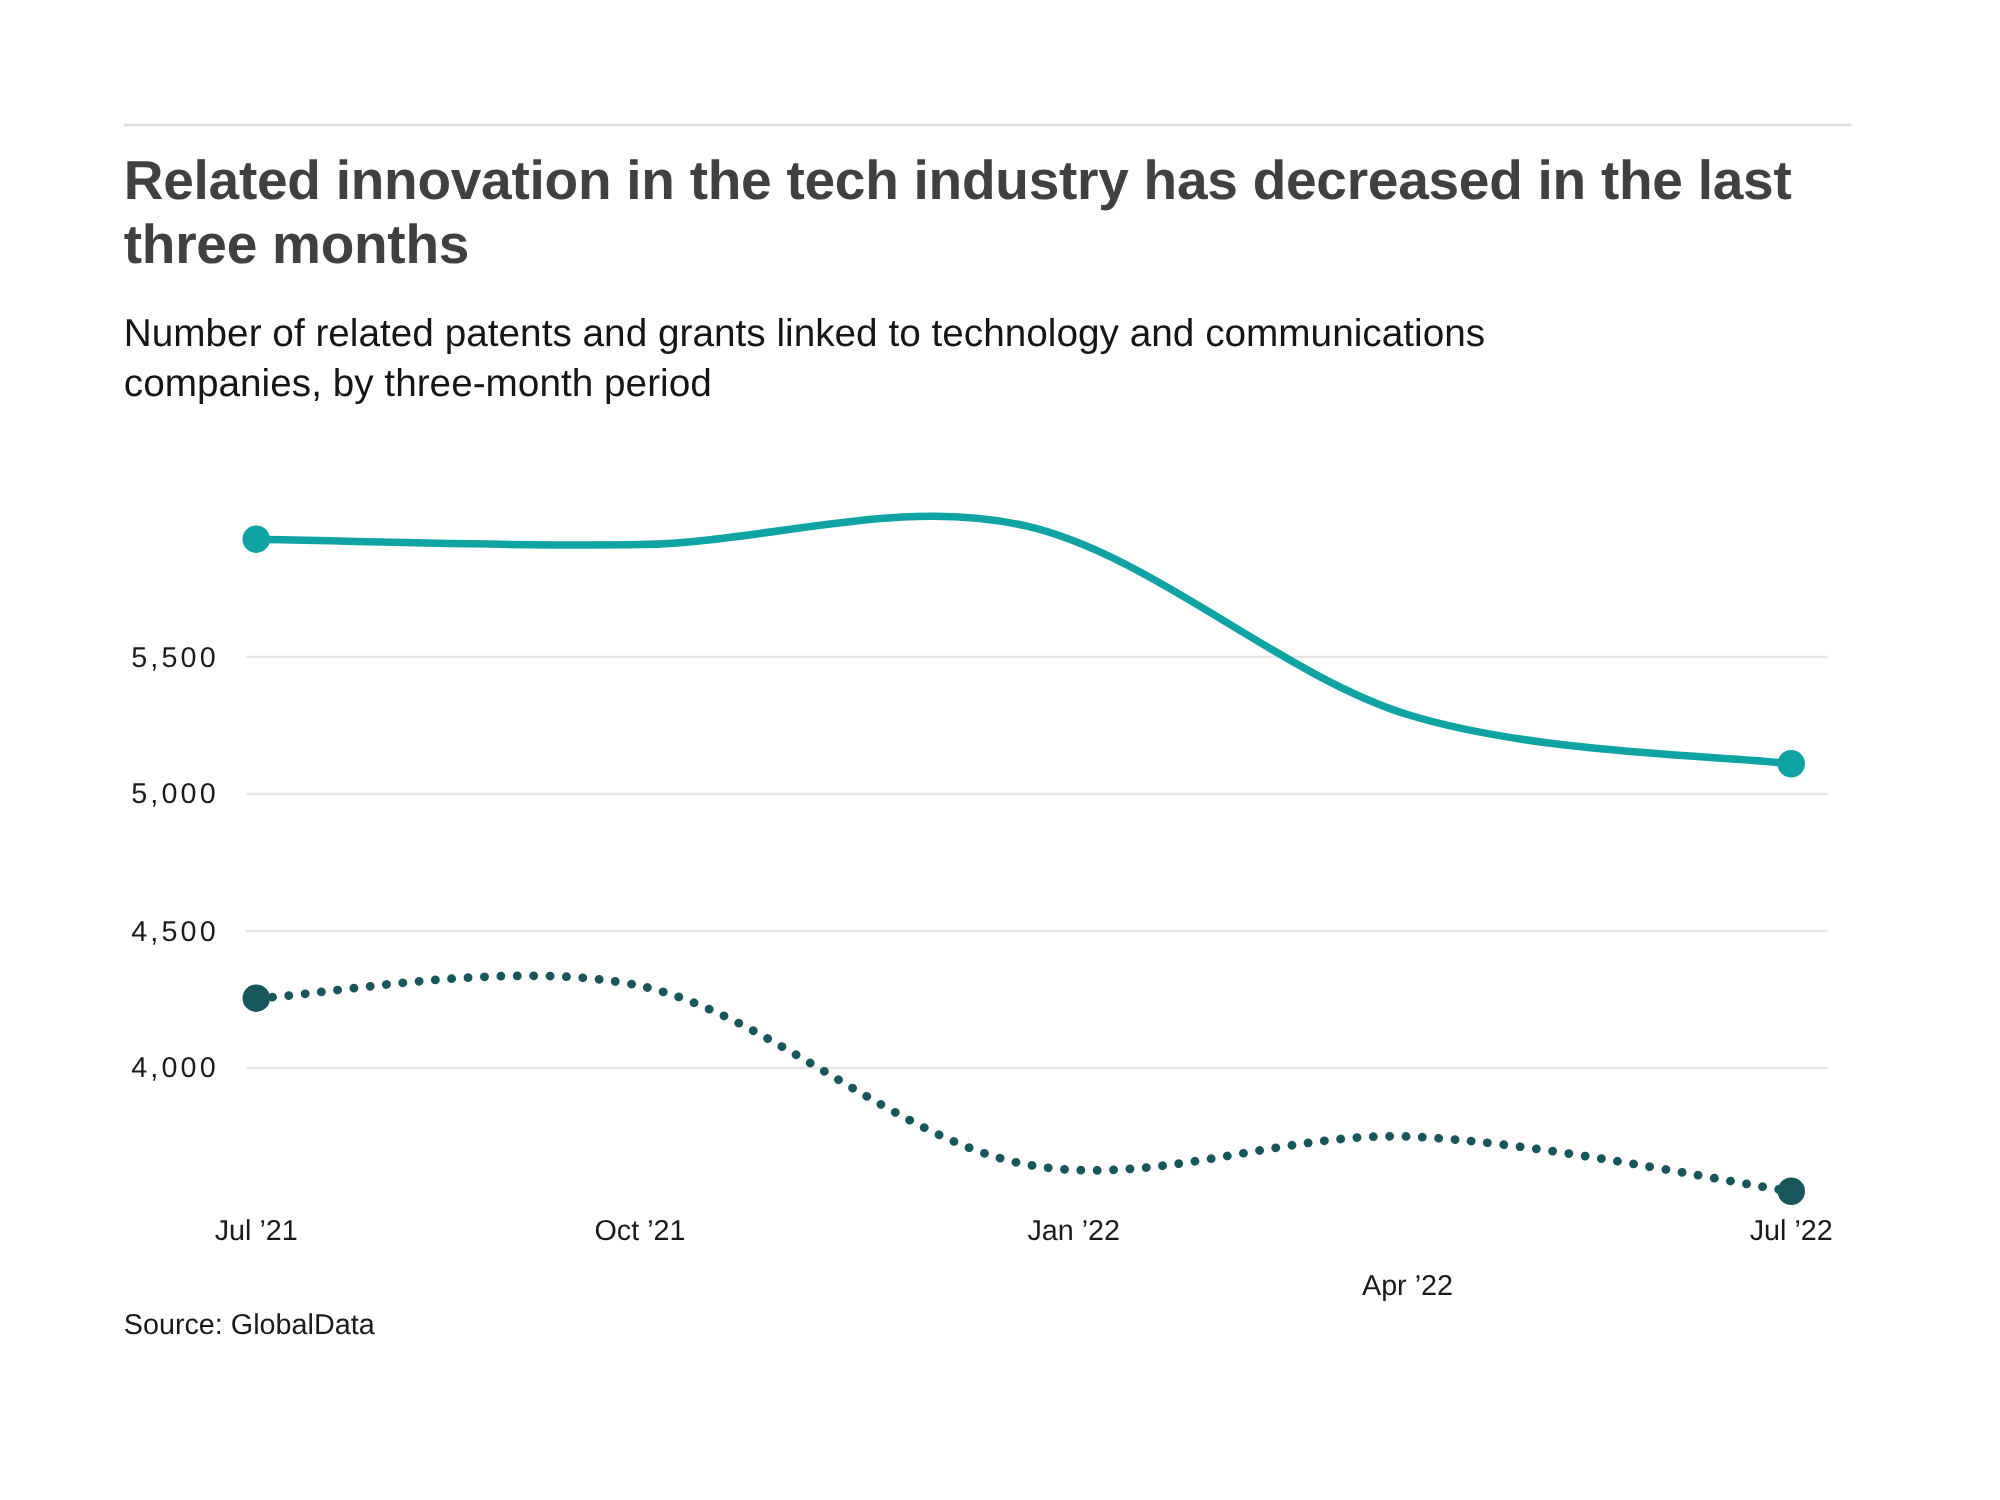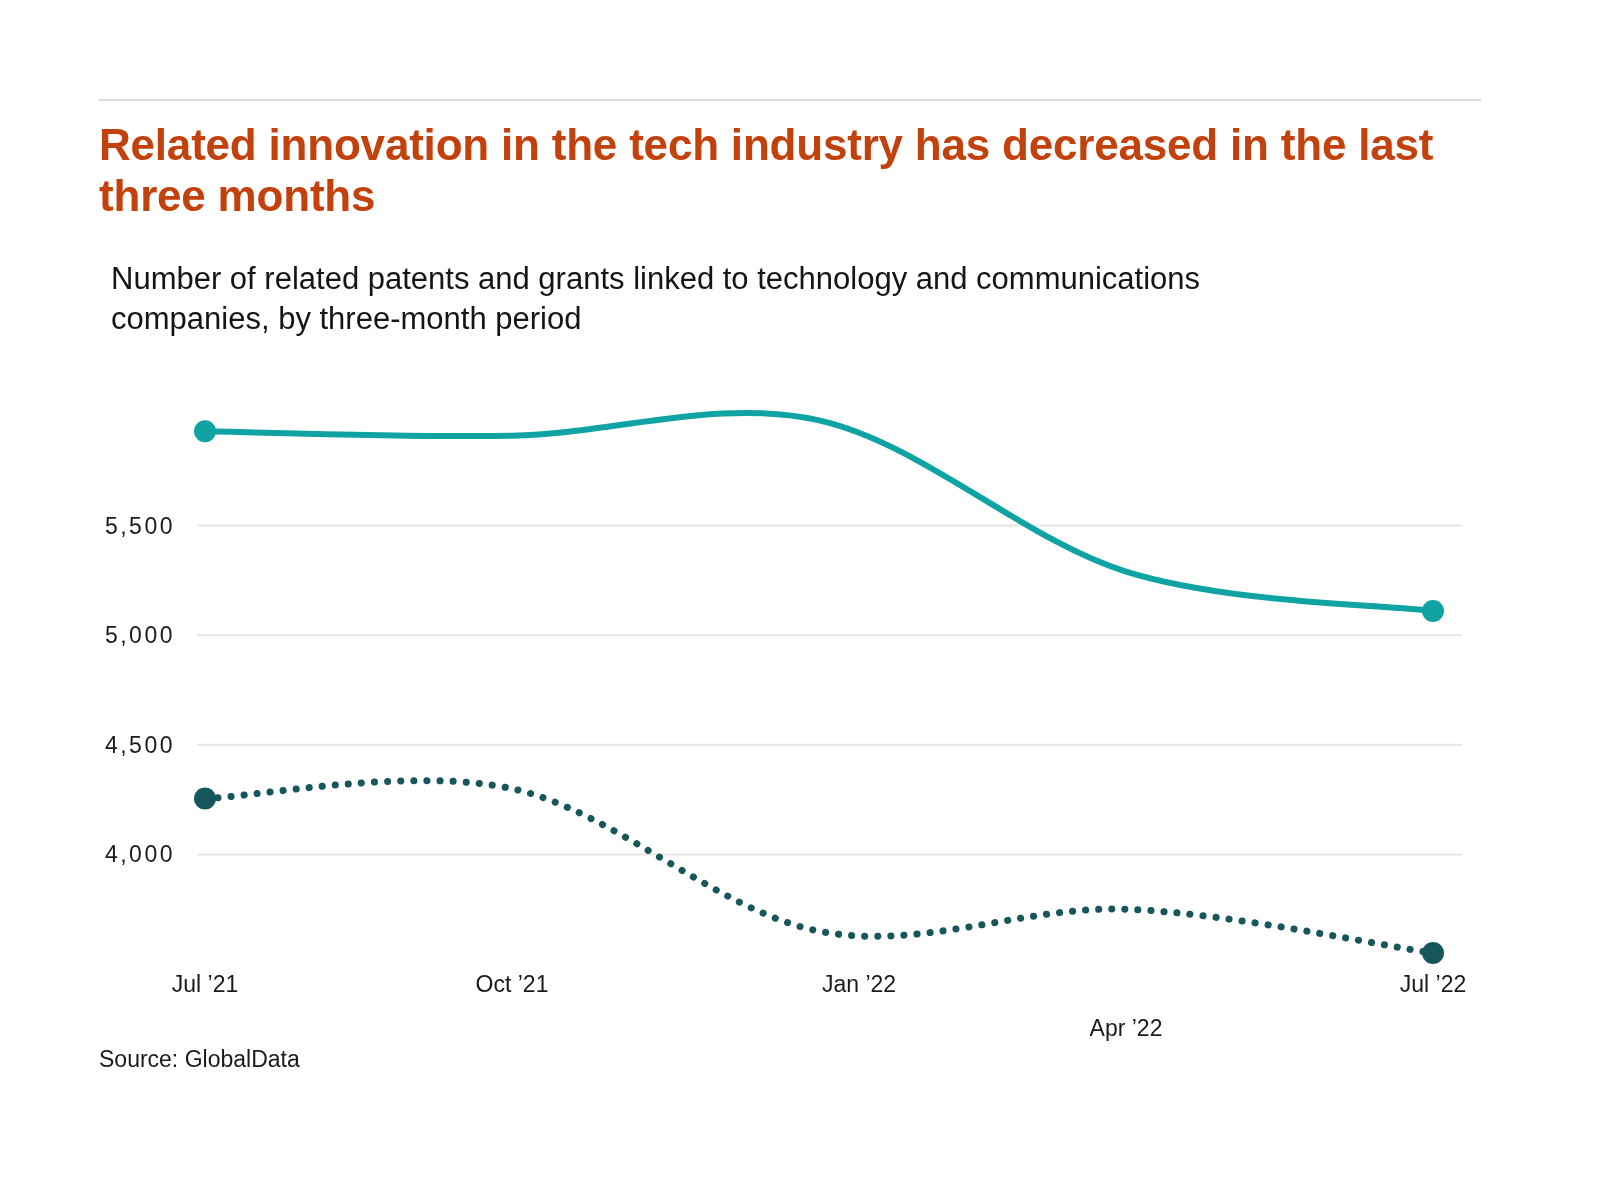--- a/index.html
+++ b/index.html
@@ -31,33 +31,33 @@
   }
   .title {
     position: absolute;
     left: 99px;
     top: 119px;
     width: 1360px;
     font-size: 44px;
     line-height: 1.16;
     font-weight: 700;
     letter-spacing: -0.2px;
-    color: #c2410c;
+    color: #404040;
     margin: 0;
   }
   .subtitle {
     position: absolute;
     left: 99px;
     top: 247px;
     width: 1240px;
     font-size: 31px;
     line-height: 1.28;
     font-weight: 400;
     color: #151515;
-    margin: 12px;
+    margin: 0;
   }
   .legend {
     position: absolute;
     left: 99px;
     top: 368px;
     display: flex;
     align-items: center;
     gap: 36px;
   }
   .legend-item {

